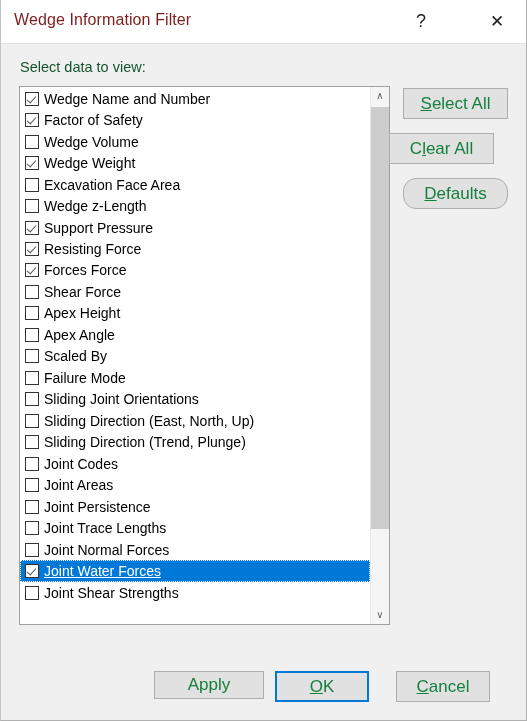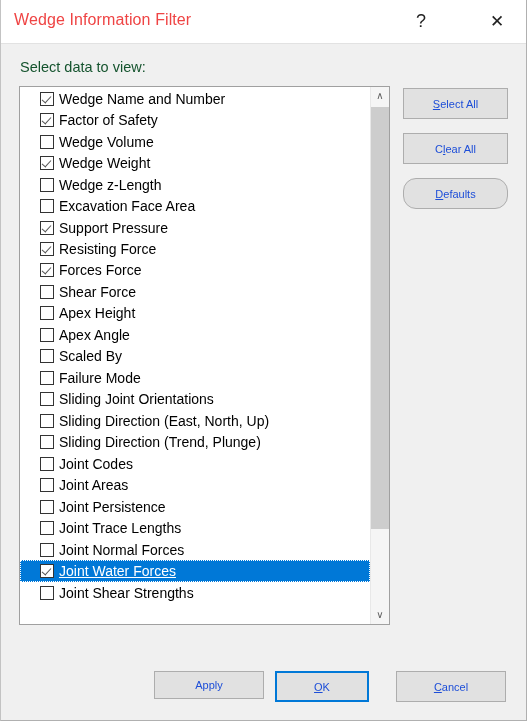--- a/index.html
+++ b/index.html
@@ -34,21 +34,21 @@
     height: 44px;
     background: #ffffff;
     border-bottom: 1px solid #e2e2e2;
     box-sizing: border-box;
   }
   #title-text {
     position: absolute;
     left: 13px;
     top: 11px;
     font-size: 16px;
-    color: #ef4444;
+    color: #7f1d1d;
     letter-spacing: 0.1px;
     white-space: nowrap;
   }
   .caption-btn {
     position: absolute;
     top: 0;
     width: 46px;
     height: 43px;
     background: transparent;
     border: none;
@@ -92,21 +92,21 @@
   #list-rows {
     position: absolute;
     left: 0; top: 1px;
     width: 350px;
   }
   .list-row {
     position: relative;
     height: 21.48px;
     display: flex;
     align-items: center;
-    padding-left: 20px;
+    padding-left: 5px;
     box-sizing: border-box;
     cursor: default;
   }
   .list-row.selected {
     background: #0078d7;
     outline: 1px dotted #ffffff;
     outline-offset: -1px;
   }
   .cb {
     position: relative;
@@ -175,40 +175,40 @@
     cursor: default;
   }
 
   
   .btn {
     position: absolute;
     background: #e1e1e1;
     border: 1px solid #adadad;
     box-sizing: border-box;
     font-family: "Liberation Sans", sans-serif;
-    font-size: 11px;
-    color: #1d4ed8;
+    font-size: 17px;
+    color: #15803d;
     cursor: default;
     padding: 0;
     text-align: center;
     white-space: nowrap;
   }
   .btn.focused {
     border: 2px solid #0078d7;
   }
   .u { text-decoration: underline; }
 
   #select-all-button { left: 402px; top: 88px;  width: 105px; height: 31px; }
-  #clear-all-button  { left: 402px; top: 133px; width: 105px; height: 31px; }
+  #clear-all-button  { left: 388px; top: 133px; width: 105px; height: 31px; }
   #defaults-button   { left: 402px; top: 178px; width: 105px; height: 31px; border-radius: 13px; }
 
   
   #apply-button  { left: 153px; top: 671px; width: 110px; height: 28px; }
   #ok-button     { left: 274px; top: 671px; width: 94px; height: 31px; }
-  #cancel-button { left: 395px; top: 671px; width: 110px; height: 31px; }
+  #cancel-button { left: 395px; top: 671px; width: 94px; height: 31px; }
 </style>
 </head>
 <body>
 
 <div id="dialog">
 
   <div id="titlebar">
     <div id="title-text">Wedge Information Filter</div>
     <button class="caption-btn" id="help-button">
       <span class="caption-glyph" id="help-glyph">?</span>
@@ -233,25 +233,25 @@
         <div class="list-row">
           <span class="cb"></span>
           <span class="row-label">Wedge Volume</span>
         </div>
         <div class="list-row">
           <span class="cb checked"></span>
           <span class="row-label">Wedge Weight</span>
         </div>
         <div class="list-row">
           <span class="cb"></span>
+          <span class="row-label">Excavation Face Area</span>
+        </div>
+        <div class="list-row">
+          <span class="cb"></span>
           <span class="row-label">Wedge z-Length</span>
-        </div>
-        <div class="list-row">
-          <span class="cb"></span>
-          <span class="row-label">Excavation Face Area</span>
         </div>
         <div class="list-row">
           <span class="cb checked"></span>
           <span class="row-label">Support Pressure</span>
         </div>
         <div class="list-row">
           <span class="cb checked"></span>
           <span class="row-label">Resisting Force</span>
         </div>
         <div class="list-row">

